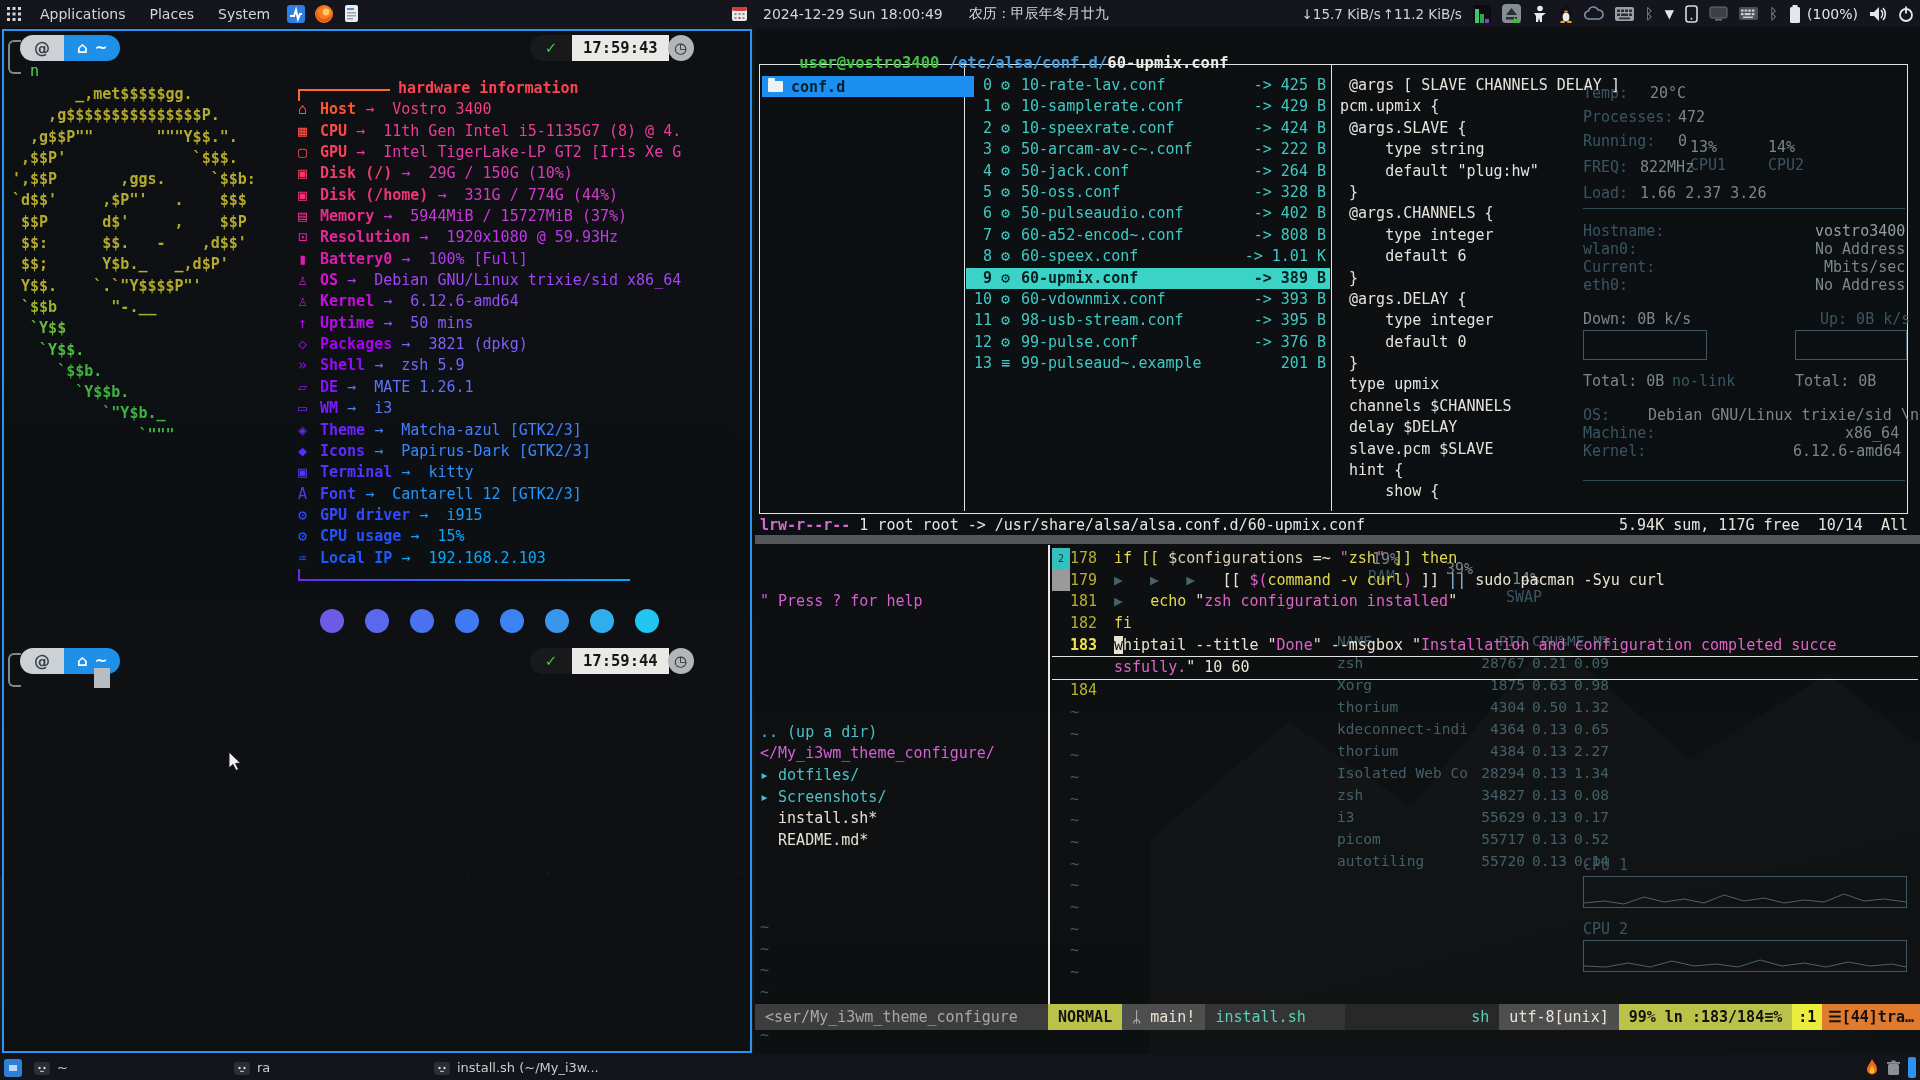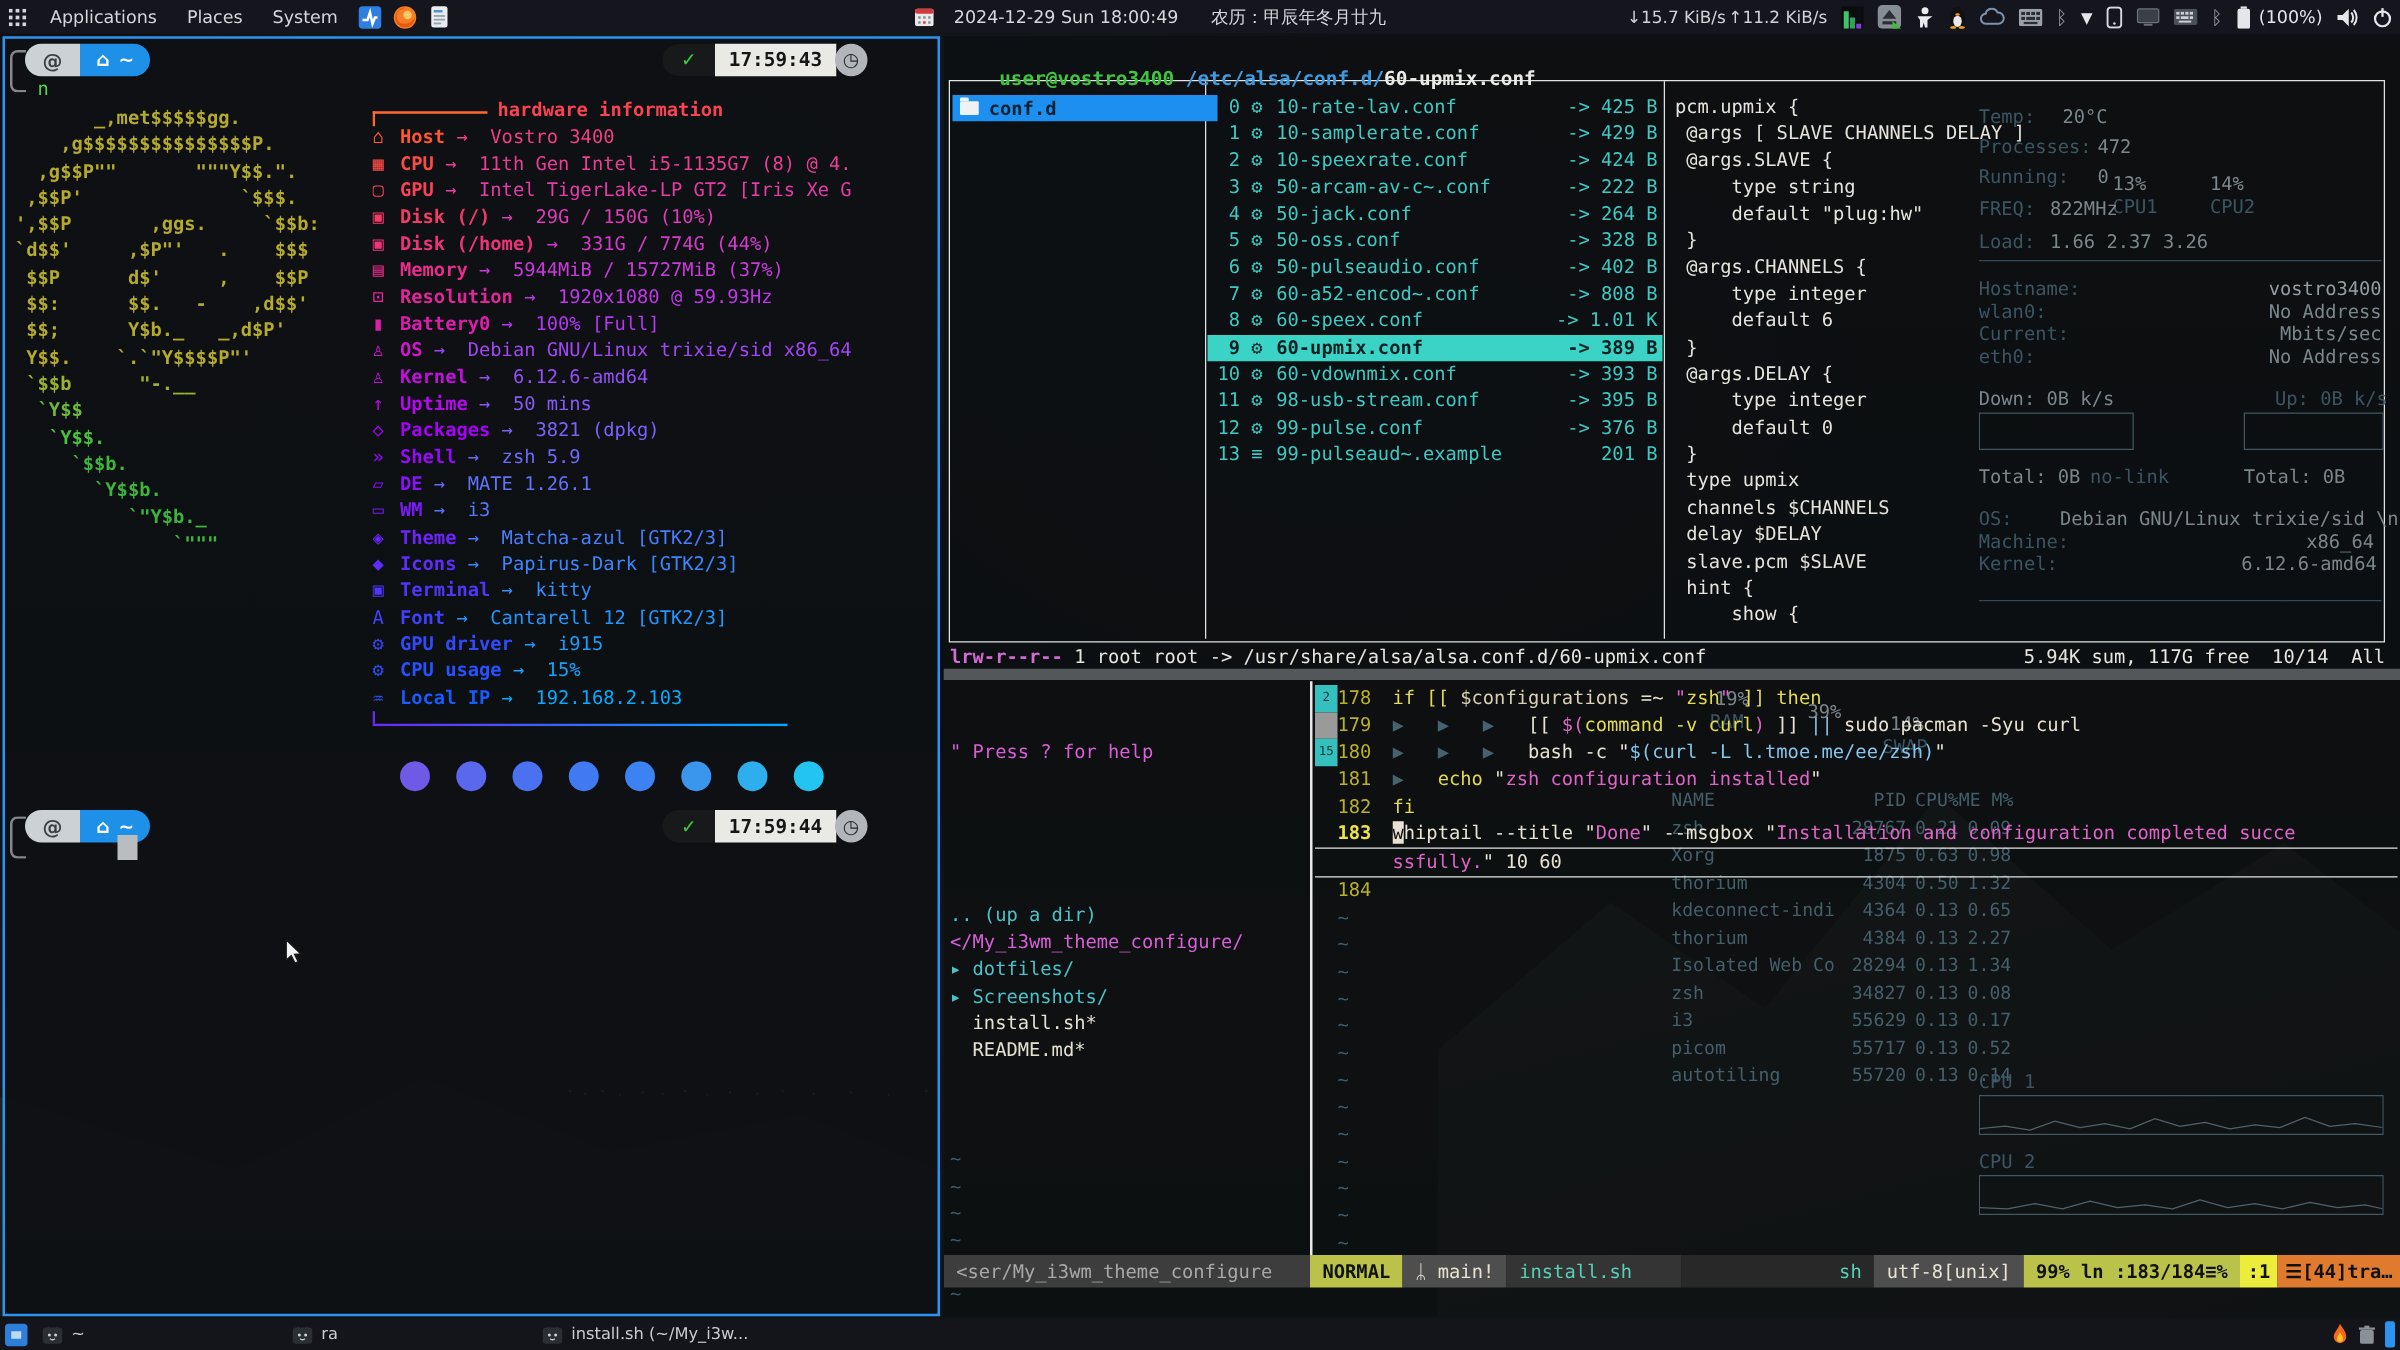--- a/index.html
+++ b/index.html
@@ -472,22 +472,22 @@
       <div class="frw"><span class="n">6</span><span class="g">⚙</span><span class="nm">50-pulseaudio.conf</span><span class="sz">-&gt; 402 B</span></div>
       <div class="frw"><span class="n">7</span><span class="g">⚙</span><span class="nm">60-a52-encod~.conf</span><span class="sz">-&gt; 808 B</span></div>
       <div class="frw"><span class="n">8</span><span class="g">⚙</span><span class="nm">60-speex.conf</span><span class="sz">-&gt; 1.01 K</span></div>
       <div class="frw sel"><span class="n">9</span><span class="g">⚙</span><span class="nm">60-upmix.conf</span><span class="sz">-&gt; 389 B</span></div>
       <div class="frw"><span class="n">10</span><span class="g">⚙</span><span class="nm">60-vdownmix.conf</span><span class="sz">-&gt; 393 B</span></div>
       <div class="frw"><span class="n">11</span><span class="g">⚙</span><span class="nm">98-usb-stream.conf</span><span class="sz">-&gt; 395 B</span></div>
       <div class="frw"><span class="n">12</span><span class="g">⚙</span><span class="nm">99-pulse.conf</span><span class="sz">-&gt; 376 B</span></div>
       <div class="frw"><span class="n">13</span><span class="g">≡</span><span class="nm">99-pulseaud~.example</span><span class="sz">201 B</span></div>
     </div>
   <div class="rprev" id="rprev">
+      <pre> @args [ SLAVE CHANNELS DELAY ]</pre>
       <pre>pcm.upmix {</pre>
-      <pre> @args [ SLAVE CHANNELS DELAY ]</pre>
       <pre> @args.SLAVE {</pre>
       <pre>     type string</pre>
       <pre>     default "plug:hw"</pre>
       <pre> }</pre>
       <pre> @args.CHANNELS {</pre>
       <pre>     type integer</pre>
       <pre>     default 6</pre>
       <pre> }</pre>
       <pre> @args.DELAY {</pre>
       <pre>     type integer</pre>
@@ -518,25 +518,20 @@
   <div class="vcode" id="vcode">
       <div class="vrow">
         <span class="vsign" style="background: rgb(53, 192, 192);">2</span>
         <span class="vnum">178</span>
         <span class="vtxt"><span style="color: rgb(227, 218, 79);">if [[ </span><span style="color: rgb(217, 208, 180);">$configurations</span><span style="color: rgb(233, 226, 210);"> =~ </span><span style="color: rgb(223, 99, 200);">"</span><span style="color: rgb(227, 218, 79);">zsh</span><span style="color: rgb(223, 99, 200);">"</span><span style="color: rgb(227, 218, 79);"> ]] </span><span style="color: rgb(227, 218, 79);">then</span></span>
       </div>
       <div class="vrow">
         <span class="vsign" style="background: rgb(154, 154, 154);"></span>
         <span class="vnum">179</span>
         <span class="vtxt"><span style="color: rgb(69, 98, 110);">▶   ▶   ▶   </span><span style="color: rgb(233, 226, 210);">[[ </span><span style="color: rgb(223, 99, 200);">$(</span><span style="color: rgb(227, 218, 79);">command -v curl</span><span style="color: rgb(223, 99, 200);">)</span><span style="color: rgb(233, 226, 210);"> ]] </span><span style="color: rgb(134, 197, 234);">|| </span><span style="color: rgb(233, 226, 210);">sudo pacman -Syu curl</span></span>
-      </div>
-      <div class="vrow">
-        <span class="vsign" style="background: rgb(53, 192, 192);">15</span>
-        <span class="vnum">180</span>
-        <span class="vtxt"><span style="color: rgb(69, 98, 110);">▶   ▶   ▶   </span><span style="color: rgb(233, 226, 210);">bash -c </span><span style="color: rgb(233, 226, 210);">"</span><span style="color: rgb(134, 197, 234);">$(curl -L l.tmoe.me/ee/zsh)</span><span style="color: rgb(233, 226, 210);">"</span></span>
       </div>
       <div class="vrow">
         <span class="vsign"></span>
         <span class="vnum">181</span>
         <span class="vtxt"><span style="color: rgb(69, 98, 110);">▶   </span><span style="color: rgb(227, 218, 79);">echo </span><span style="color: rgb(233, 226, 210);">"</span><span style="color: rgb(223, 99, 200);">zsh configuration installed</span><span style="color: rgb(233, 226, 210);">"</span></span>
       </div>
       <div class="vrow">
         <span class="vsign"></span>
         <span class="vnum">182</span>
         <span class="vtxt"><span style="color: rgb(227, 218, 79);">fi</span></span>

